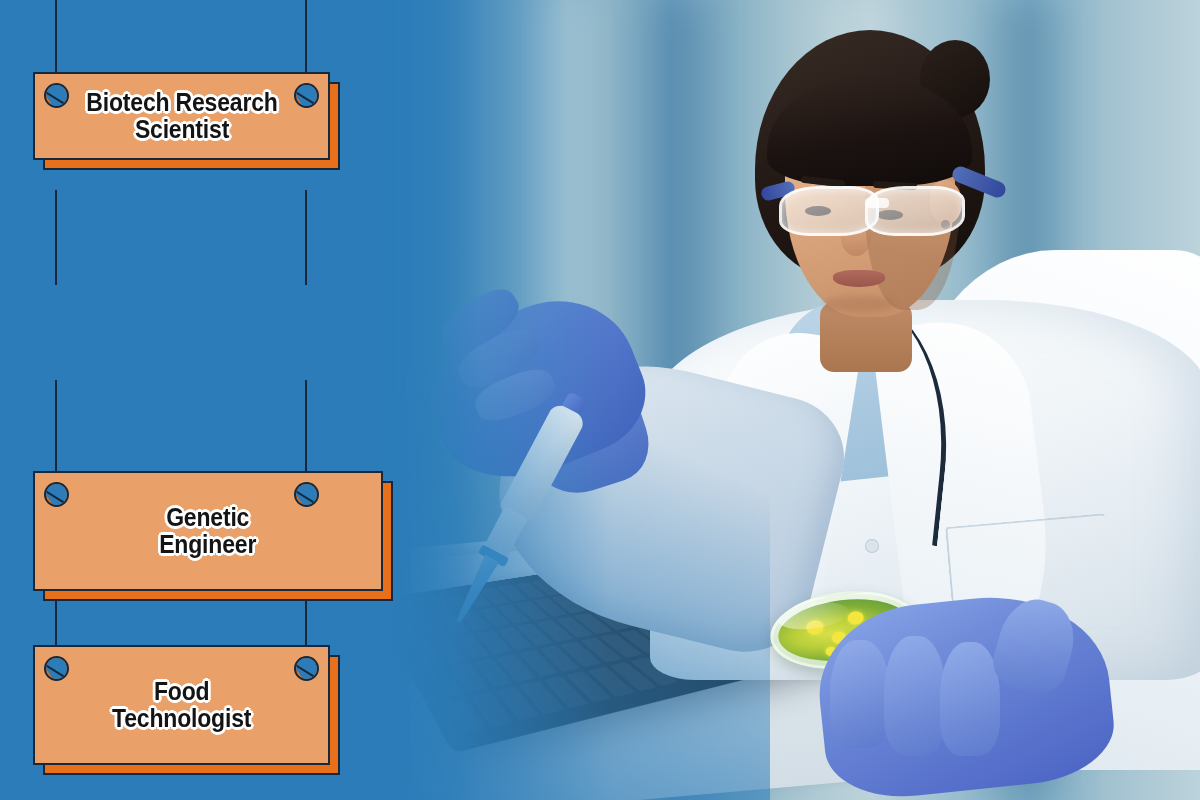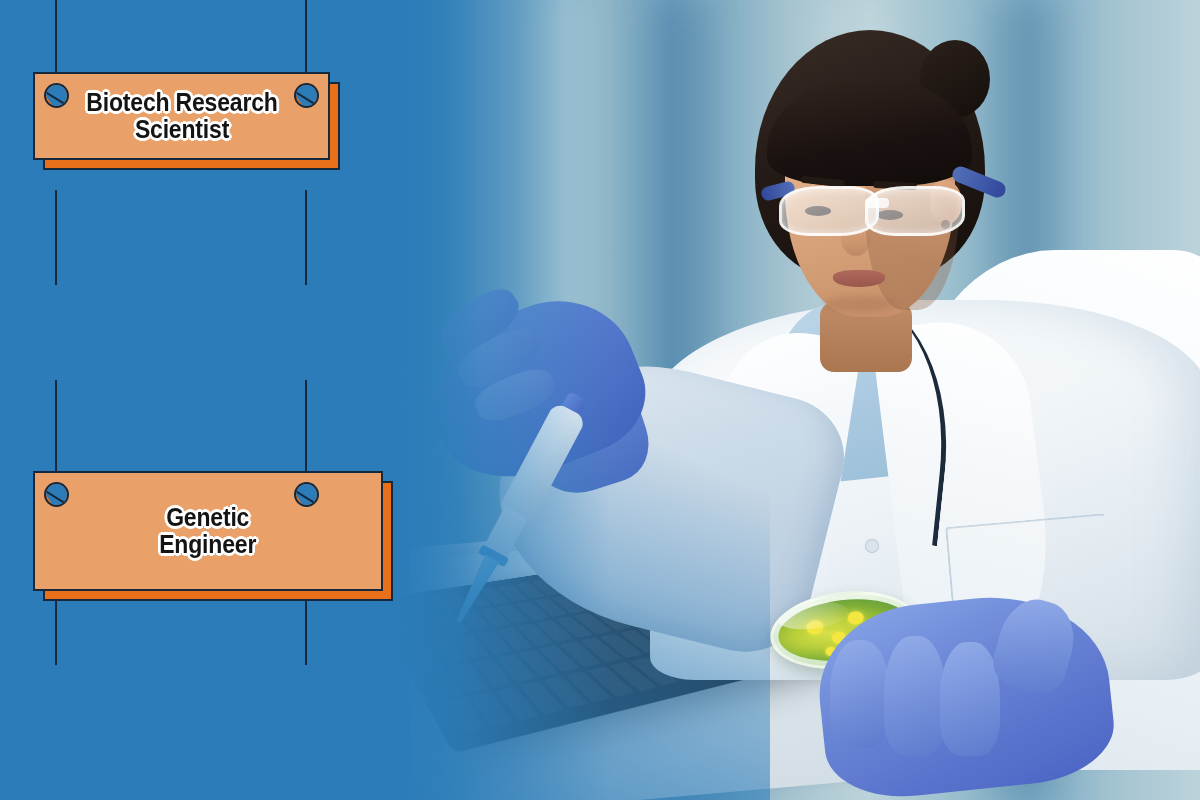--- a/index.html
+++ b/index.html
@@ -733,15 +733,30 @@
       </div>
     </div>
     <div class="hole" style="left:11px; top:11px;">
       <div class="hole-line"></div>
     </div>
     <div class="hole" style="left:261px; top:11px;">
       <div class="hole-line"></div>
     </div>
   </div>
 
+  <div class="card-wrap" style="left:33px; top:645px; width:297px; height:120px;">
+    <div class="card-shadow"></div>
+    <div class="card">
+      <div class="card-label">
+        <span>Food</span><br>
+        <span>Technologist</span>
+      </div>
+    </div>
+    <div class="hole" style="left:11px; top:11px;">
+      <div class="hole-line"></div>
+    </div>
+    <div class="hole" style="left:261px; top:11px;">
+      <div class="hole-line"></div>
+    </div>
+  </div>
 
 
 </div>
 
 </body></html>

